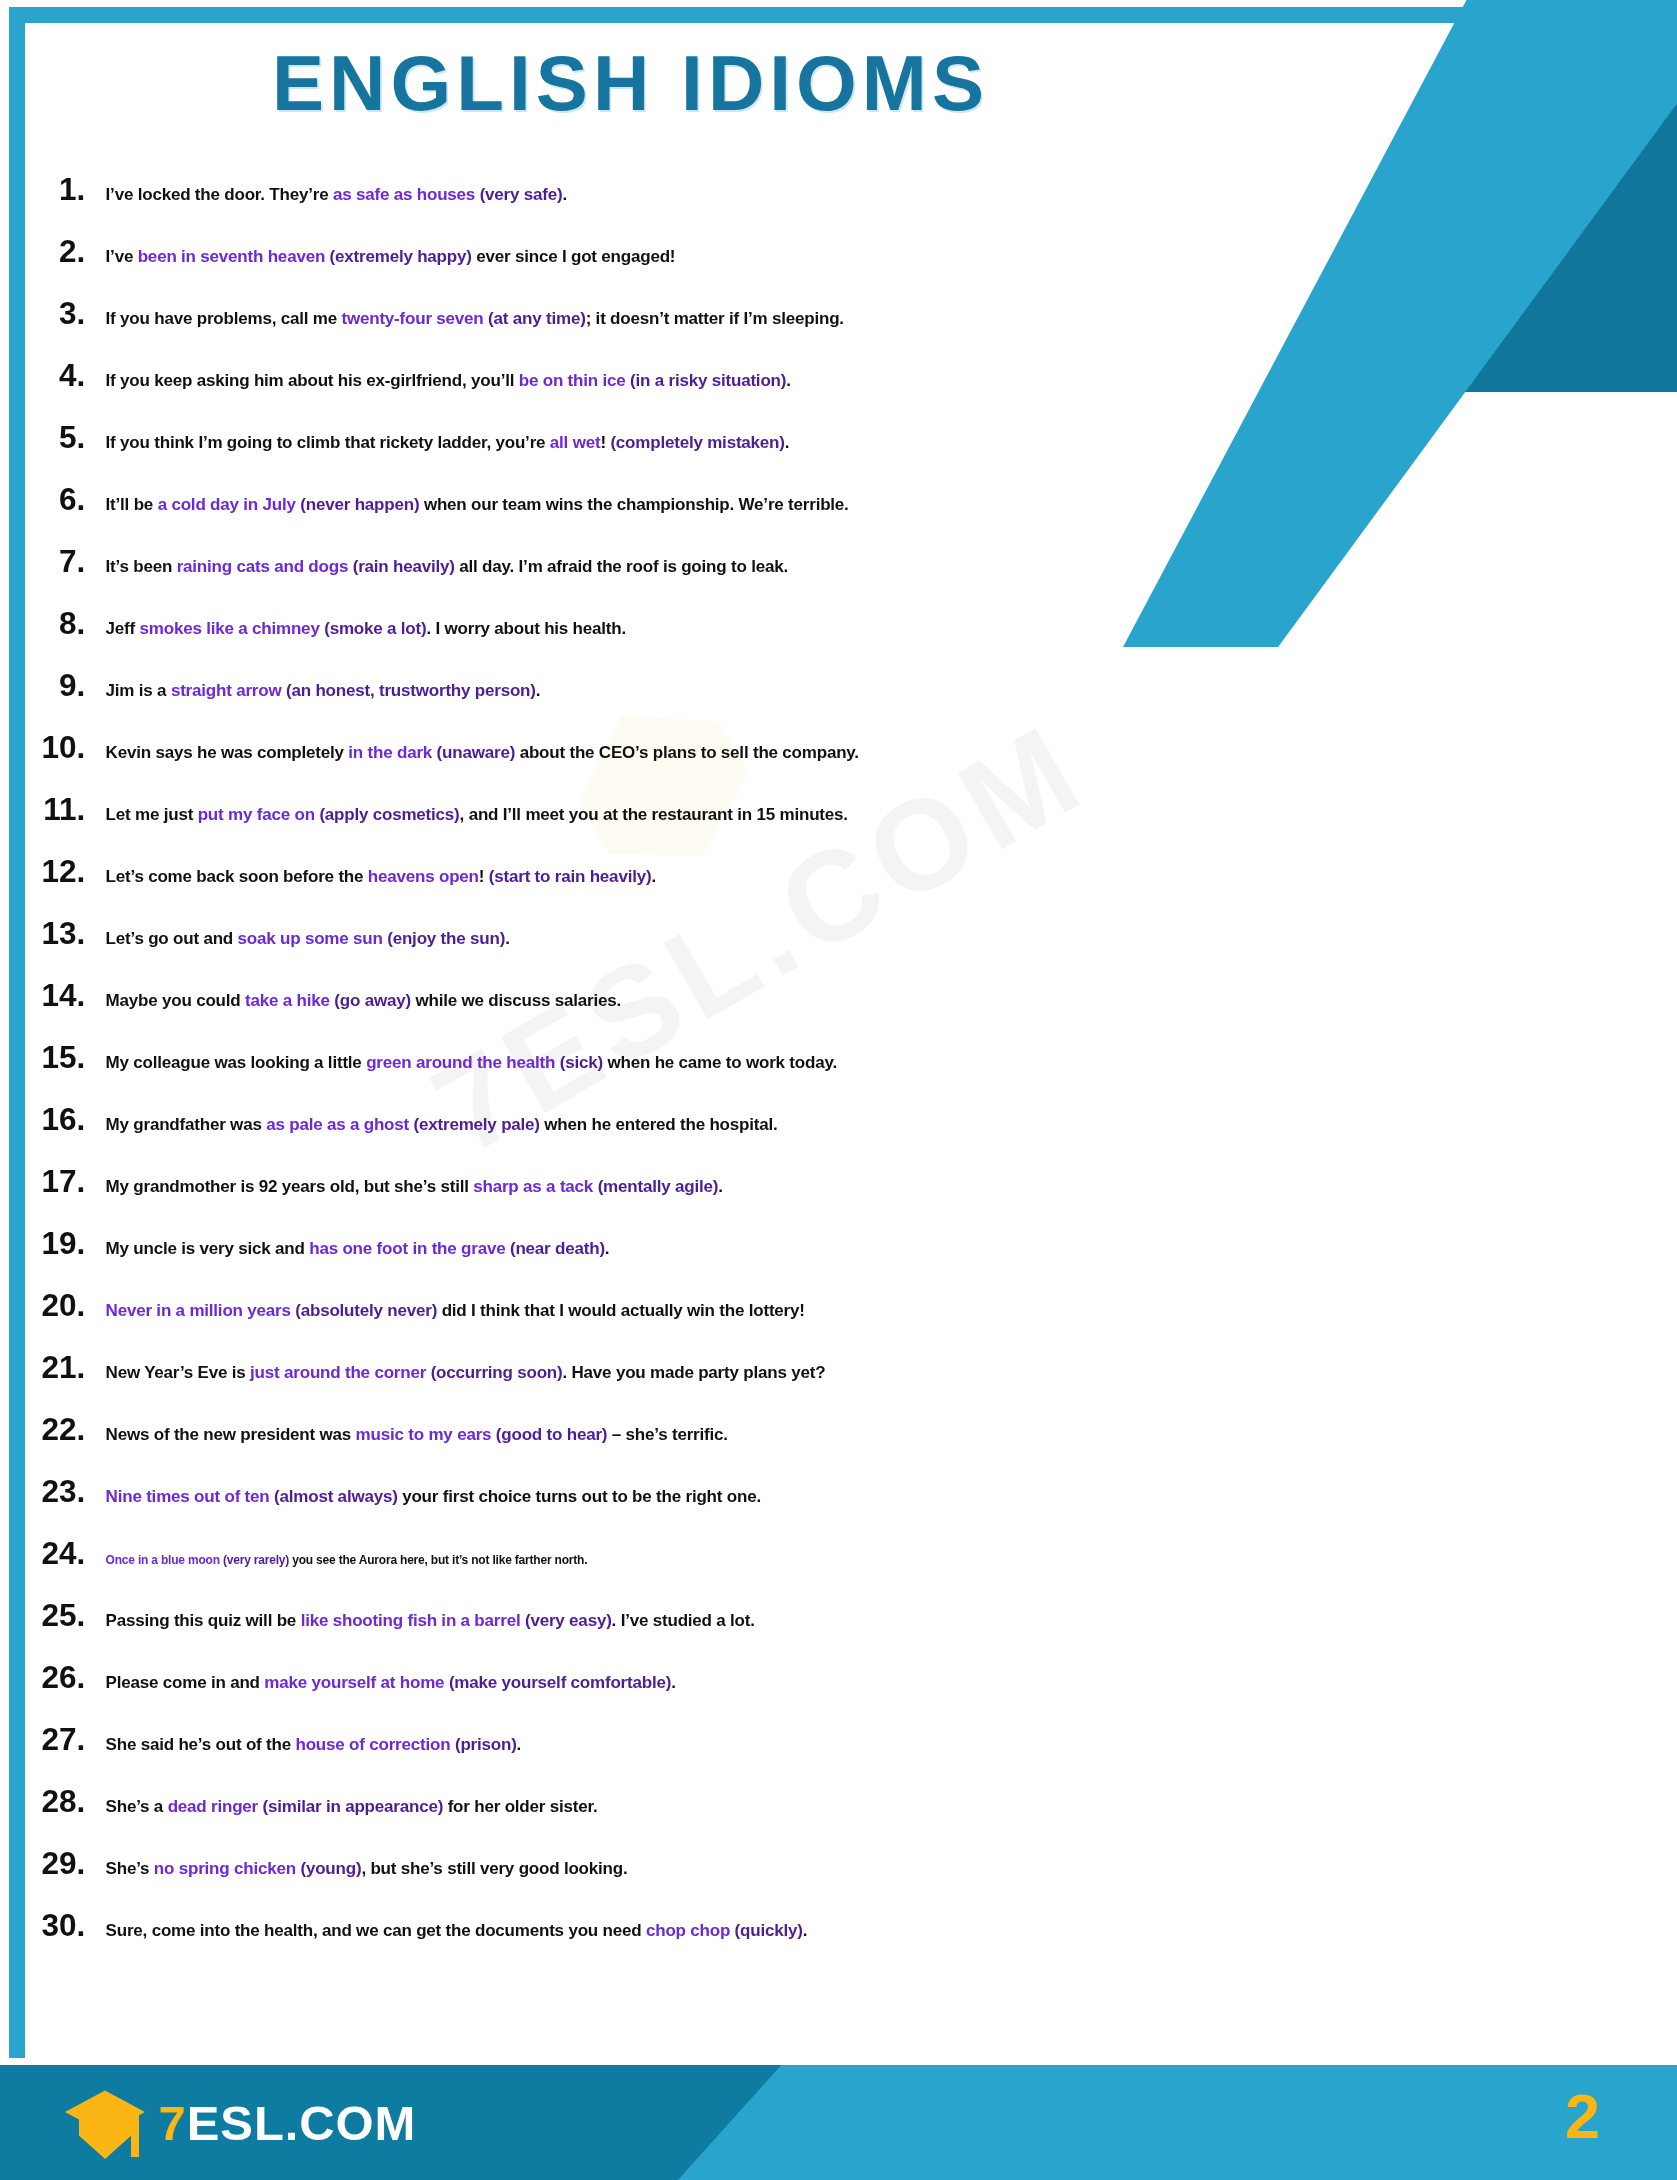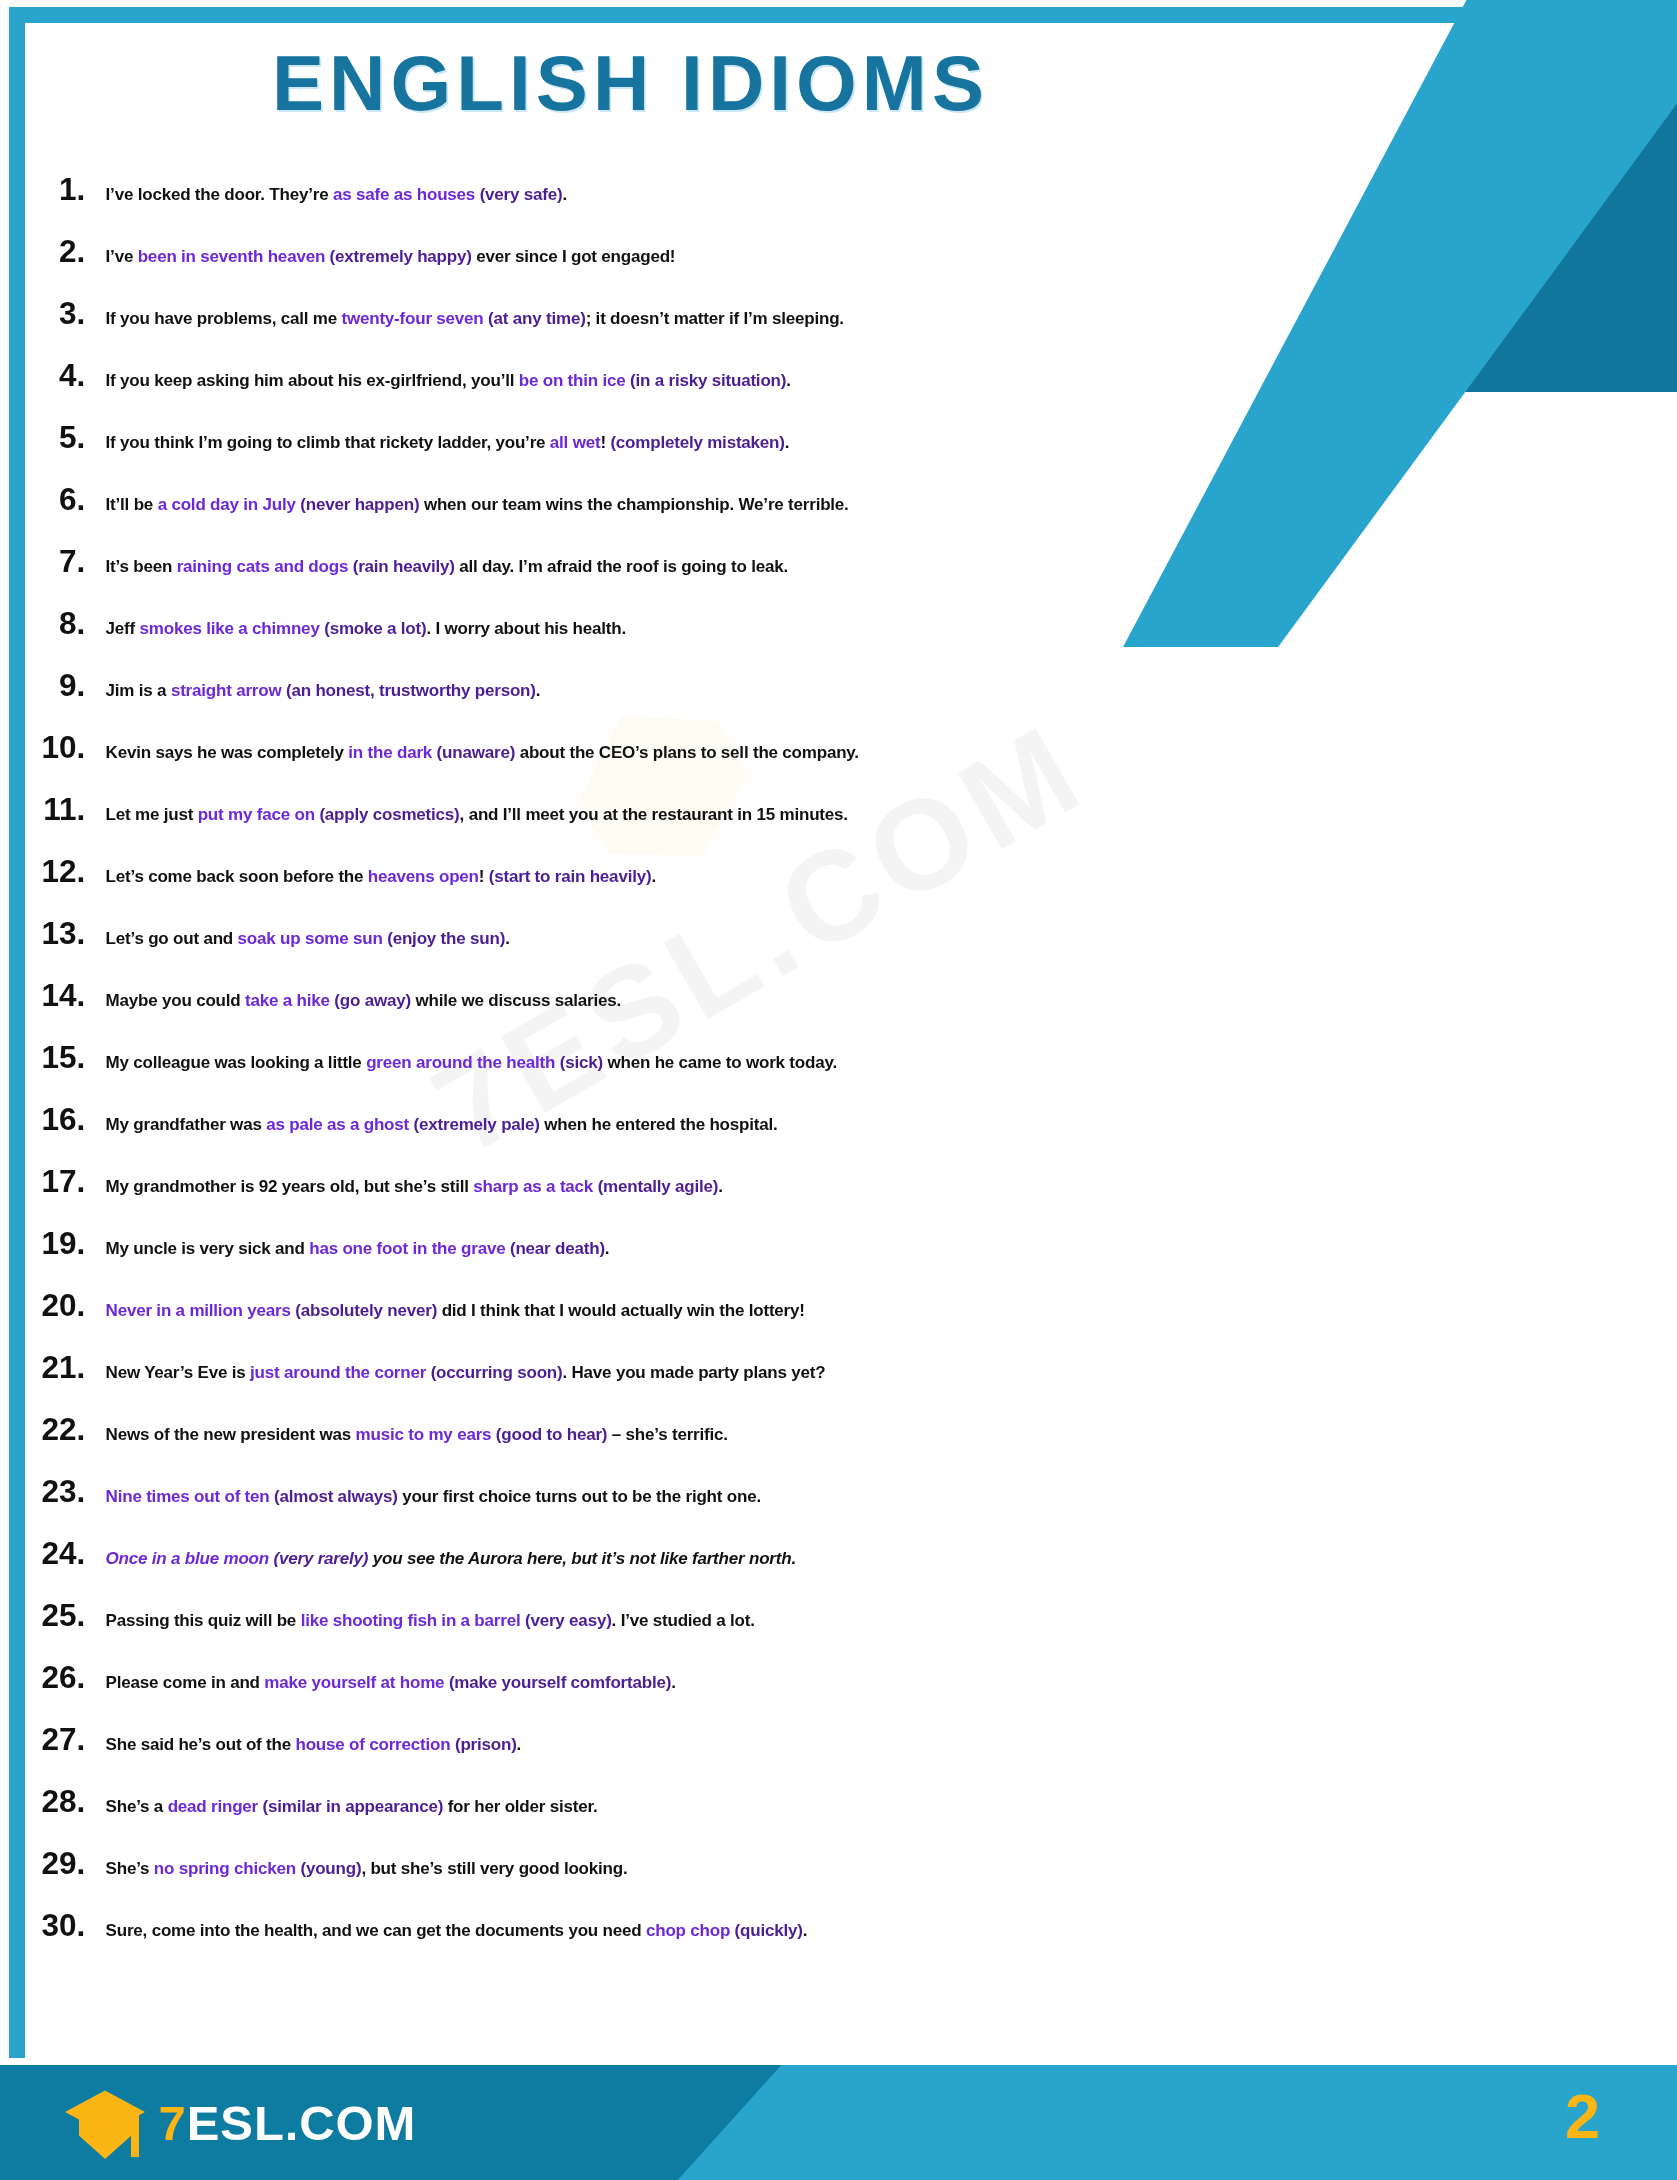--- a/index.html
+++ b/index.html
@@ -341,21 +341,21 @@
       <div class="idiom-row">
         <span class="idx">22.</span>
         <span class="sent" style="font-size: 17px;"><span class="plain">News of the new president was </span><span class="blue">music to my ears</span><span class="plain"> </span><span class="orange">(good to hear)</span><span class="plain"> – she’s terrific.</span></span>
       </div>
       <div class="idiom-row">
         <span class="idx">23.</span>
         <span class="sent" style="font-size: 17px;"><span class="blue">Nine times out of ten</span><span class="plain"> </span><span class="orange">(almost always)</span><span class="plain"> your first choice turns out to be the right one.</span></span>
       </div>
       <div class="idiom-row">
         <span class="idx">24.</span>
-        <span class="sent" style="font-size: 17px; font-style: italic;"><span class="blue">Once in a blue moon</span><span class="plain"> </span><span class="orange">(very rarely)</span><span class="plain"> you see the Aurora here, but it’s not like farther north.</span></span>
+        <span class="sent" style="font-size: 12px;"><span class="blue">Once in a blue moon</span><span class="plain"> </span><span class="orange">(very rarely)</span><span class="plain"> you see the Aurora here, but it’s not like farther north.</span></span>
       </div>
       <div class="idiom-row">
         <span class="idx">25.</span>
         <span class="sent" style="font-size: 17px;"><span class="plain">Passing this quiz will be </span><span class="blue">like shooting fish in a barrel</span><span class="plain"> </span><span class="orange">(very easy)</span><span class="plain">. I’ve studied a lot.</span></span>
       </div>
       <div class="idiom-row">
         <span class="idx">26.</span>
         <span class="sent" style="font-size: 17px;"><span class="plain">Please come in and </span><span class="blue">make yourself at home</span><span class="plain"> </span><span class="orange">(make yourself comfortable)</span><span class="plain">.</span></span>
       </div>
       <div class="idiom-row">

